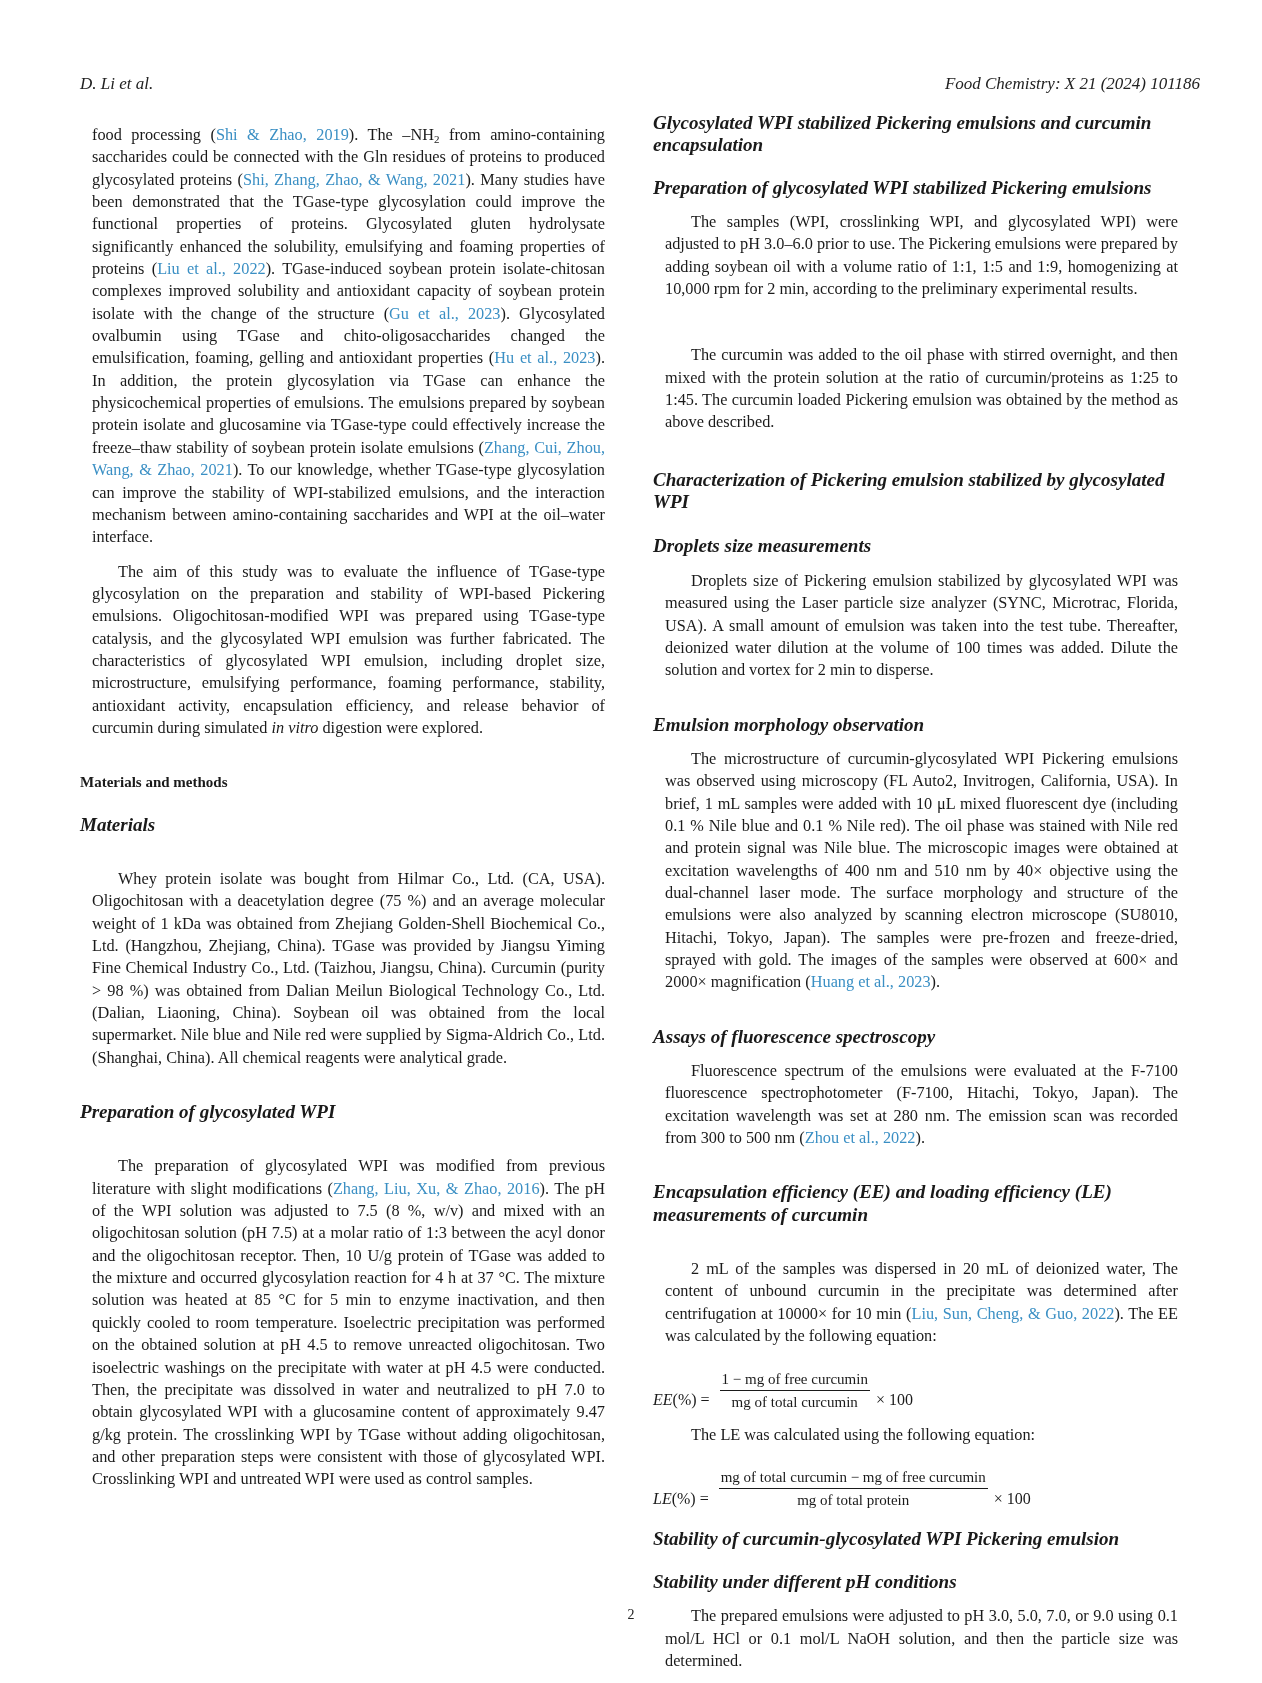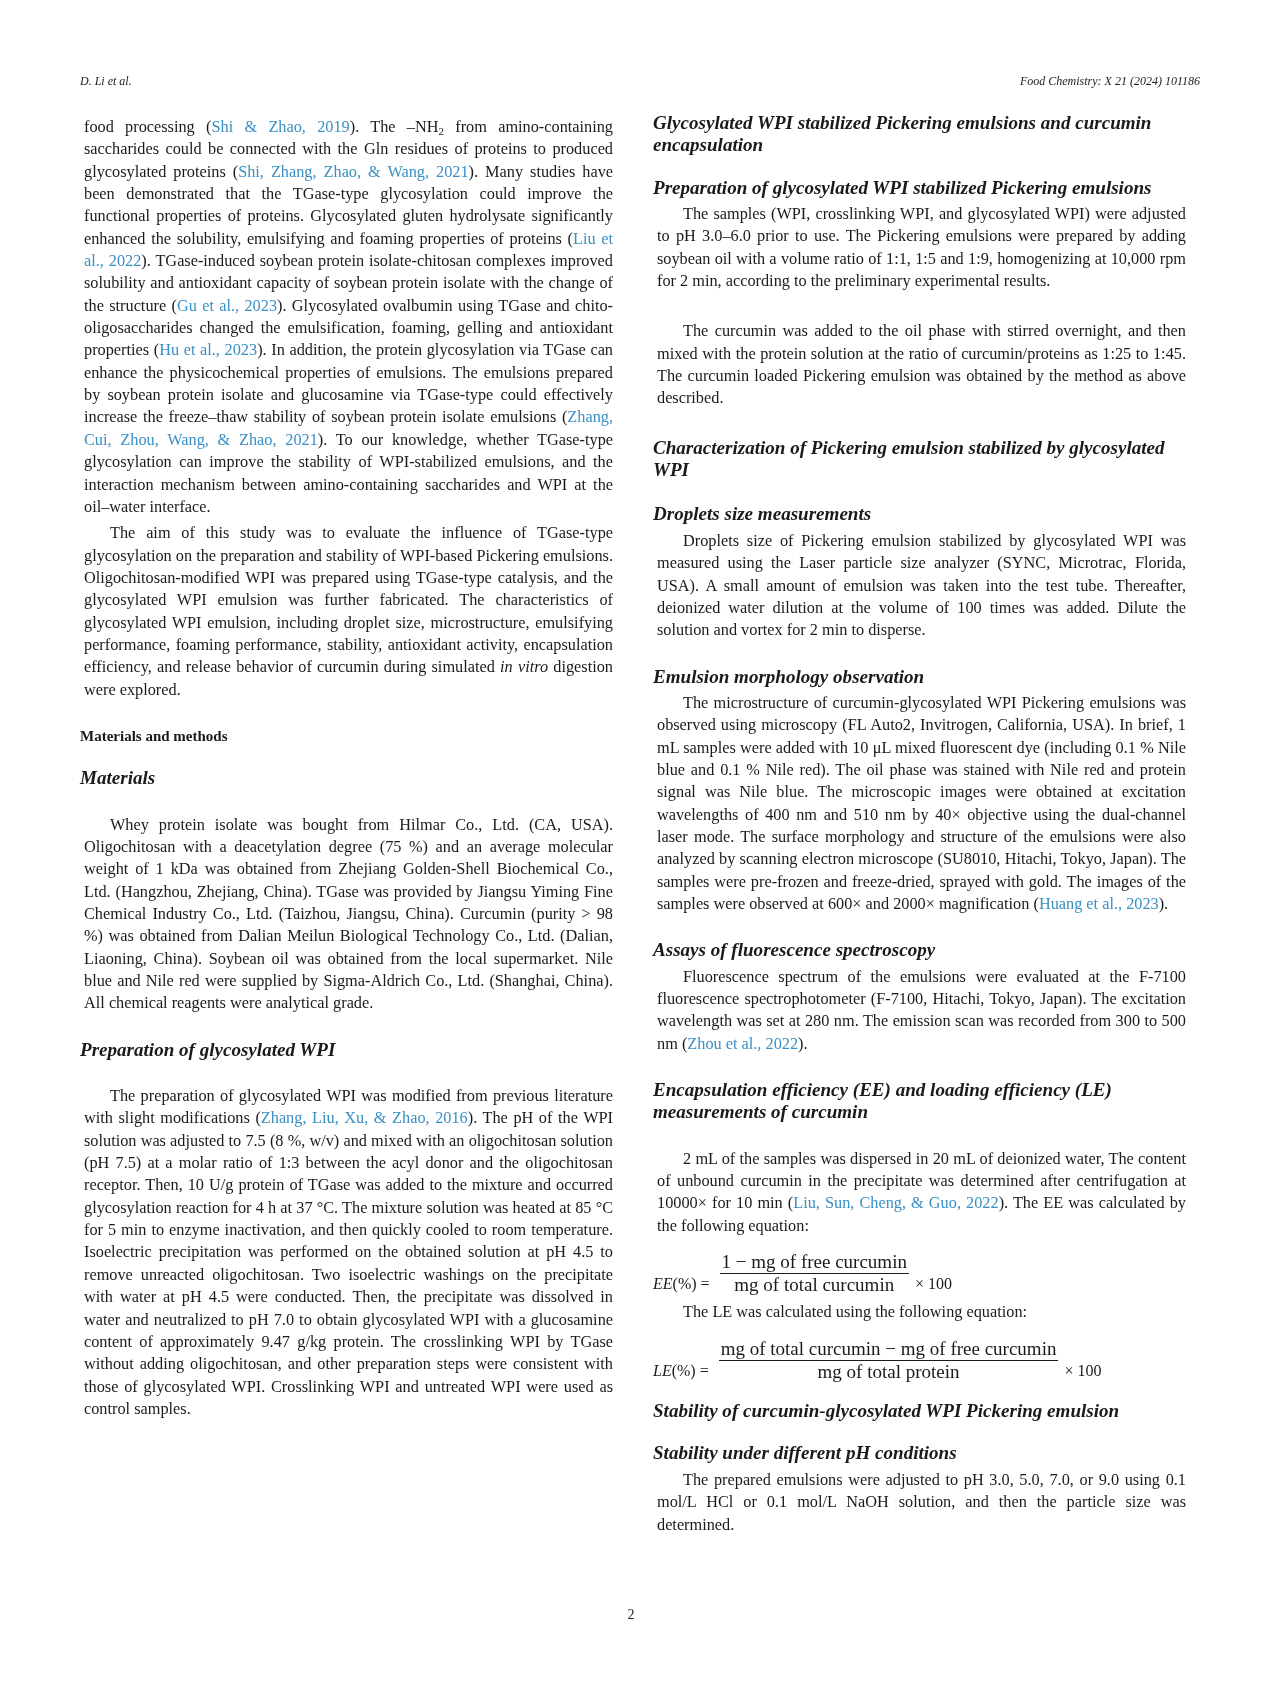--- a/index.html
+++ b/index.html
@@ -2,44 +2,44 @@
 <html><head>
 <meta charset="utf-8">
 <style>
   html, body { margin: 0; padding: 0; background: #ffffff; }
   body {
     width: 1262px; height: 1683px; position: relative; overflow: hidden;
     font-family: "Liberation Serif", "DejaVu Serif", serif;
     color: #1a1a1a;
   }
   .running-head {
-    position: absolute; top: 74px; font-style: italic; font-size: 12px; color: #222;
+    position: absolute; top: 74px; font-style: italic; font-size: 17px; color: #222;
   }
   .rh-left { left: 80px; }
   .rh-right { right: 62px; }
   .col {
     position: absolute; top: 112px; width: 537px;
     font-size: 16.3px; line-height: 22.35px; text-align: justify;
     hyphens: auto;
   }
   .col-left { left: 80px; }
   .col-right { left: 653px; }
-  p { margin: 4px; }
+  p { margin: 12px; }
   .indent { text-indent: 26px; }
   .cite { color: #3a8fc4; }
   .h-section { font-weight: bold; font-size: 15px; margin: 0; }
   .h-sub { font-style: italic; margin: 0; text-align: left; }
   sub { font-size: 11px; vertical-align: -3px; line-height: 0; }
   .eq {
     display: flex; align-items: flex-end; margin: 6px 0; font-size: 16px;
     font-family: "Liberation Serif", "DejaVu Serif", serif;
   }
   .eq .lhs { font-style: italic; margin-right: 6px; }
   .eq .lhs .pct { font-style: normal; }
-  .frac { display: inline-flex; flex-direction: column; align-items: center; margin: 0 4px; font-size: 19px; }
+  .frac { display: inline-flex; flex-direction: column; align-items: center; margin: 0 4px; font-size: 15px; }
   .frac .num { padding: 0 2px 1px; border-bottom: 1px solid #1a1a1a; line-height: 20px; }
   .frac .den { padding-top: 1px; line-height: 20px; }
   .eq .tail { margin-left: 2px; margin-top: 30px; }
   .page-number {
     position: absolute; top: 1607px; left: 0; width: 1262px; text-align: center;
     font-size: 14px; color: #222;
   }
 </style>
 </head>
 <body>

